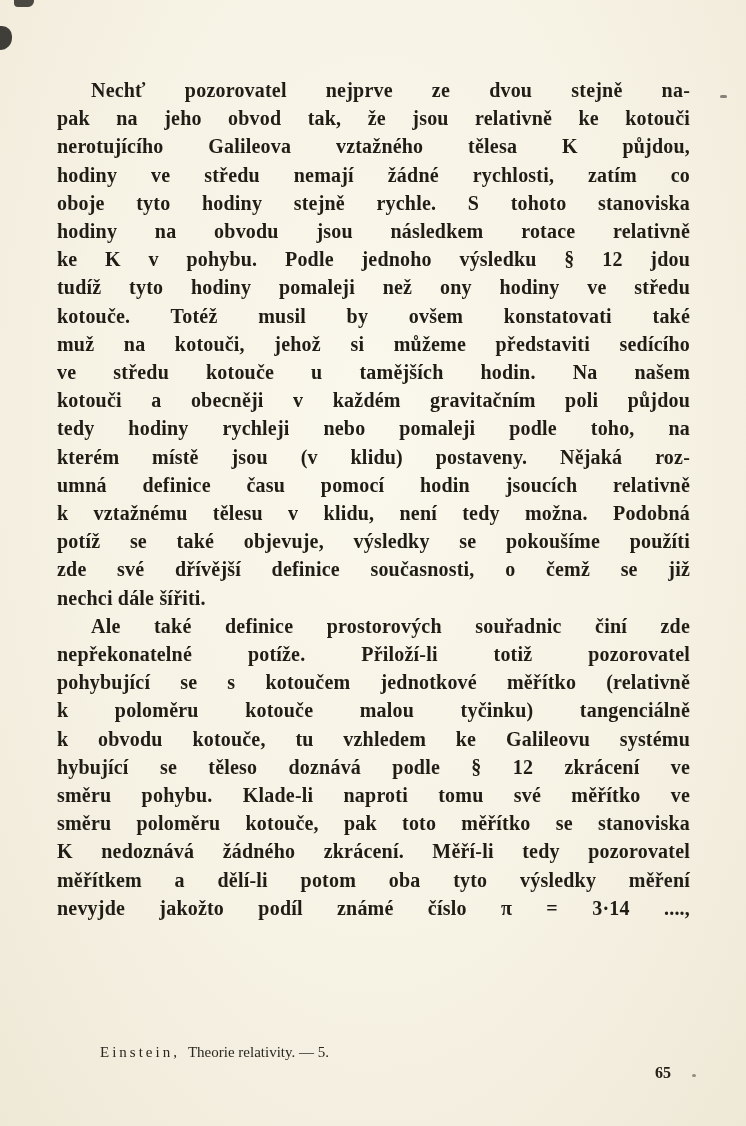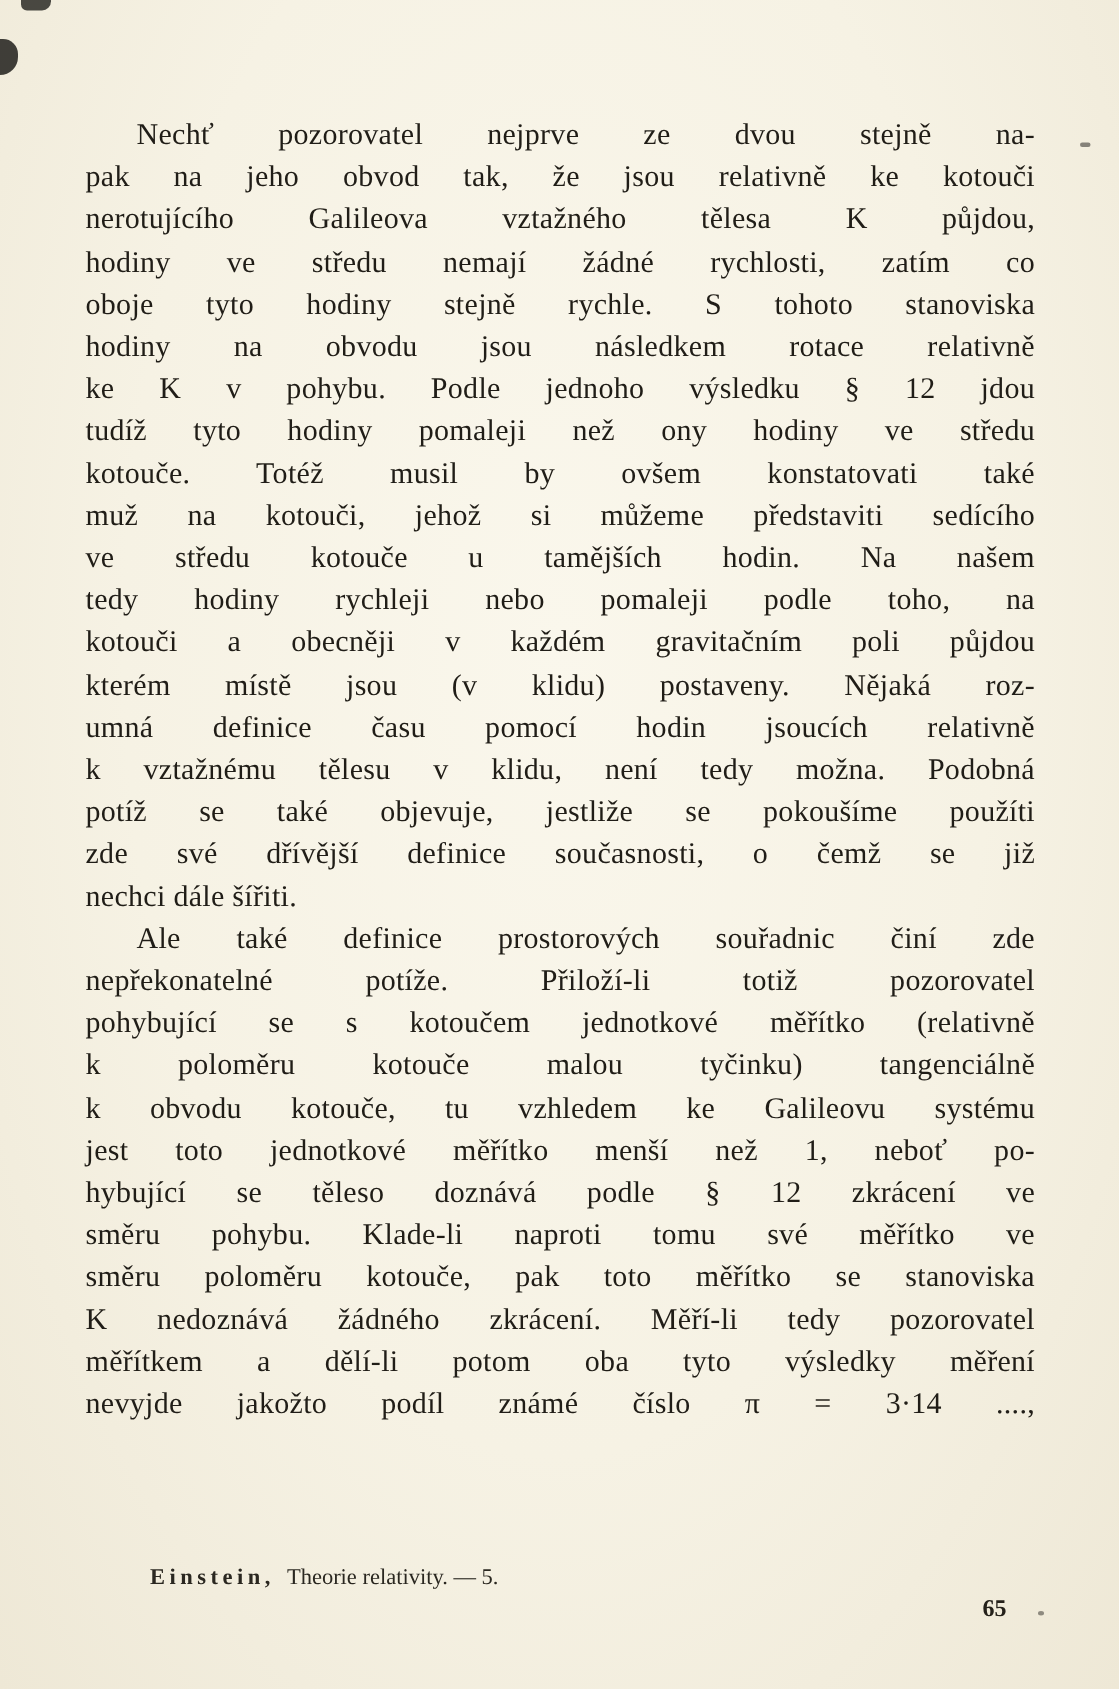--- a/index.html
+++ b/index.html
@@ -22,34 +22,34 @@
     top: 76px;
     width: 633px;
   }
   .line {
     font-size: 20px;
     line-height: 28.2px;
     text-align: justify;
     text-align-last: justify;
     white-space: normal;
     letter-spacing: 0.2px;
+    font-weight: bold;
   }
   .line.indent { padding-left: 34px; }
   .line.para-end { text-align-last: left; }
   .footnote {
     position: absolute;
     left: 100px;
     top: 1044px;
     font-size: 15px;
     color: #2a2720;
   }
   .footnote .author {
     letter-spacing: 3px;
     margin-right: 8px;
-    font-weight: bold;
   }
   .page-number {
     position: absolute;
     left: 655px;
     top: 1064px;
     font-size: 16px;
     font-weight: bold;
     color: #24211a;
   }
   
@@ -88,37 +88,36 @@
       <div class="line">pak na jeho obvod tak, že jsou relativně ke kotouči</div>
       <div class="line">nerotujícího Galileova vztažného tělesa K půjdou,</div>
       <div class="line">hodiny ve středu nemají žádné rychlosti, zatím co</div>
       <div class="line">oboje tyto hodiny stejně rychle. S tohoto stanoviska</div>
       <div class="line">hodiny na obvodu jsou následkem rotace relativně</div>
       <div class="line">ke K v pohybu. Podle jednoho výsledku § 12 jdou</div>
       <div class="line">tudíž tyto hodiny pomaleji než ony hodiny ve středu</div>
       <div class="line">kotouče. Totéž musil by ovšem konstatovati také</div>
       <div class="line">muž na kotouči, jehož si můžeme představiti sedícího</div>
       <div class="line">ve středu kotouče u tamějších hodin. Na našem</div>
+      <div class="line">kotouči a obecněji v každém gravitačním poli půjdou</div>
       <div class="line">tedy hodiny rychleji nebo pomaleji podle toho, na</div>
-      <div class="line">kotouči a obecněji v každém gravitačním poli půjdou</div>
       <div class="line">kterém místě jsou (v klidu) postaveny. Nějaká roz-</div>
       <div class="line">umná definice času pomocí hodin jsoucích relativně</div>
       <div class="line">k vztažnému tělesu v klidu, není tedy možna. Podobná</div>
-      <div class="line">potíž se také objevuje, jestliže se pokoušíme použíti</div>
+      <div class="line">potíž se také objevuje, výsledky se pokoušíme použíti</div>
       <div class="line">zde své dřívější definice současnosti, o čemž se již</div>
       <div class="line para-end">nechci dále šířiti.</div>
     </div>
 
     <div class="para">
       <div class="line indent">Ale také definice prostorových souřadnic činí zde</div>
       <div class="line">nepřekonatelné potíže. Přiloží-li totiž pozorovatel</div>
       <div class="line">pohybující se s kotoučem jednotkové měřítko (relativně</div>
       <div class="line">k poloměru kotouče malou tyčinku) tangenciálně</div>
       <div class="line">k obvodu kotouče, tu vzhledem ke Galileovu systému</div>
-      <div class="line">jest toto jednotkové měřítko menší než 1, neboť po-</div>
       <div class="line">hybující se těleso doznává podle § 12 zkrácení ve</div>
       <div class="line">směru pohybu. Klade-li naproti tomu své měřítko ve</div>
       <div class="line">směru poloměru kotouče, pak toto měřítko se stanoviska</div>
       <div class="line">K nedoznává žádného zkrácení. Měří-li tedy pozorovatel</div>
       <div class="line">měřítkem a dělí-li potom oba tyto výsledky měření</div>
       <div class="line">nevyjde jakožto podíl známé číslo  π = 3·14 ....,</div>
     </div>
 
   </div>
 

